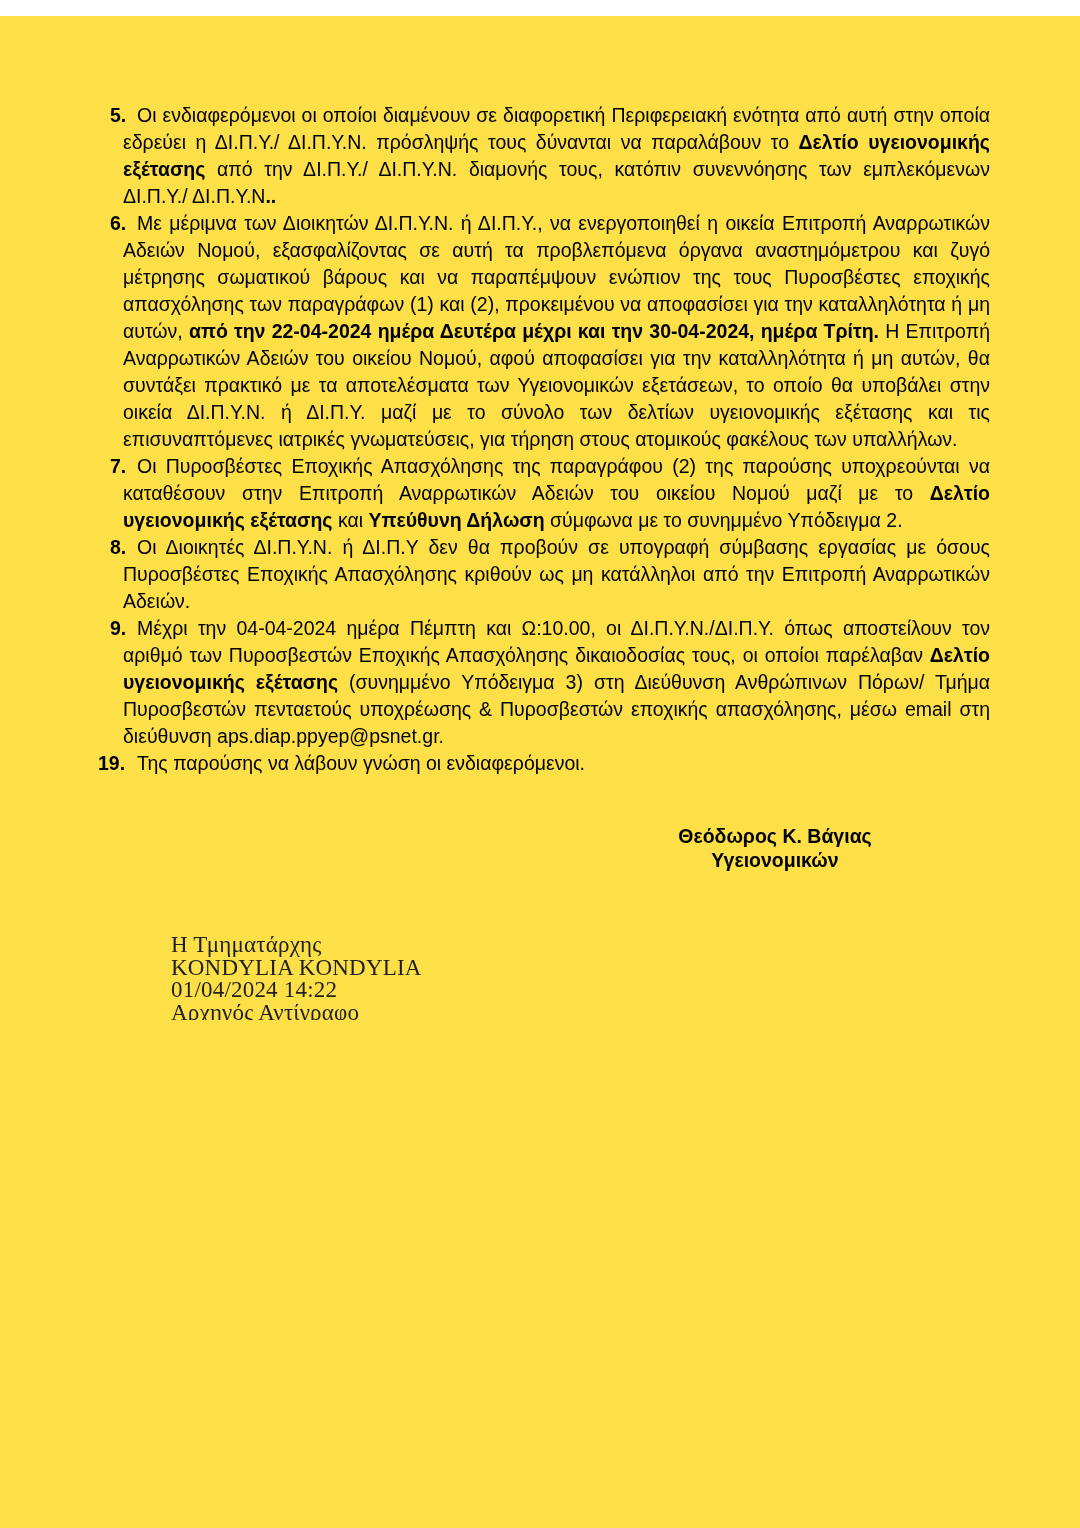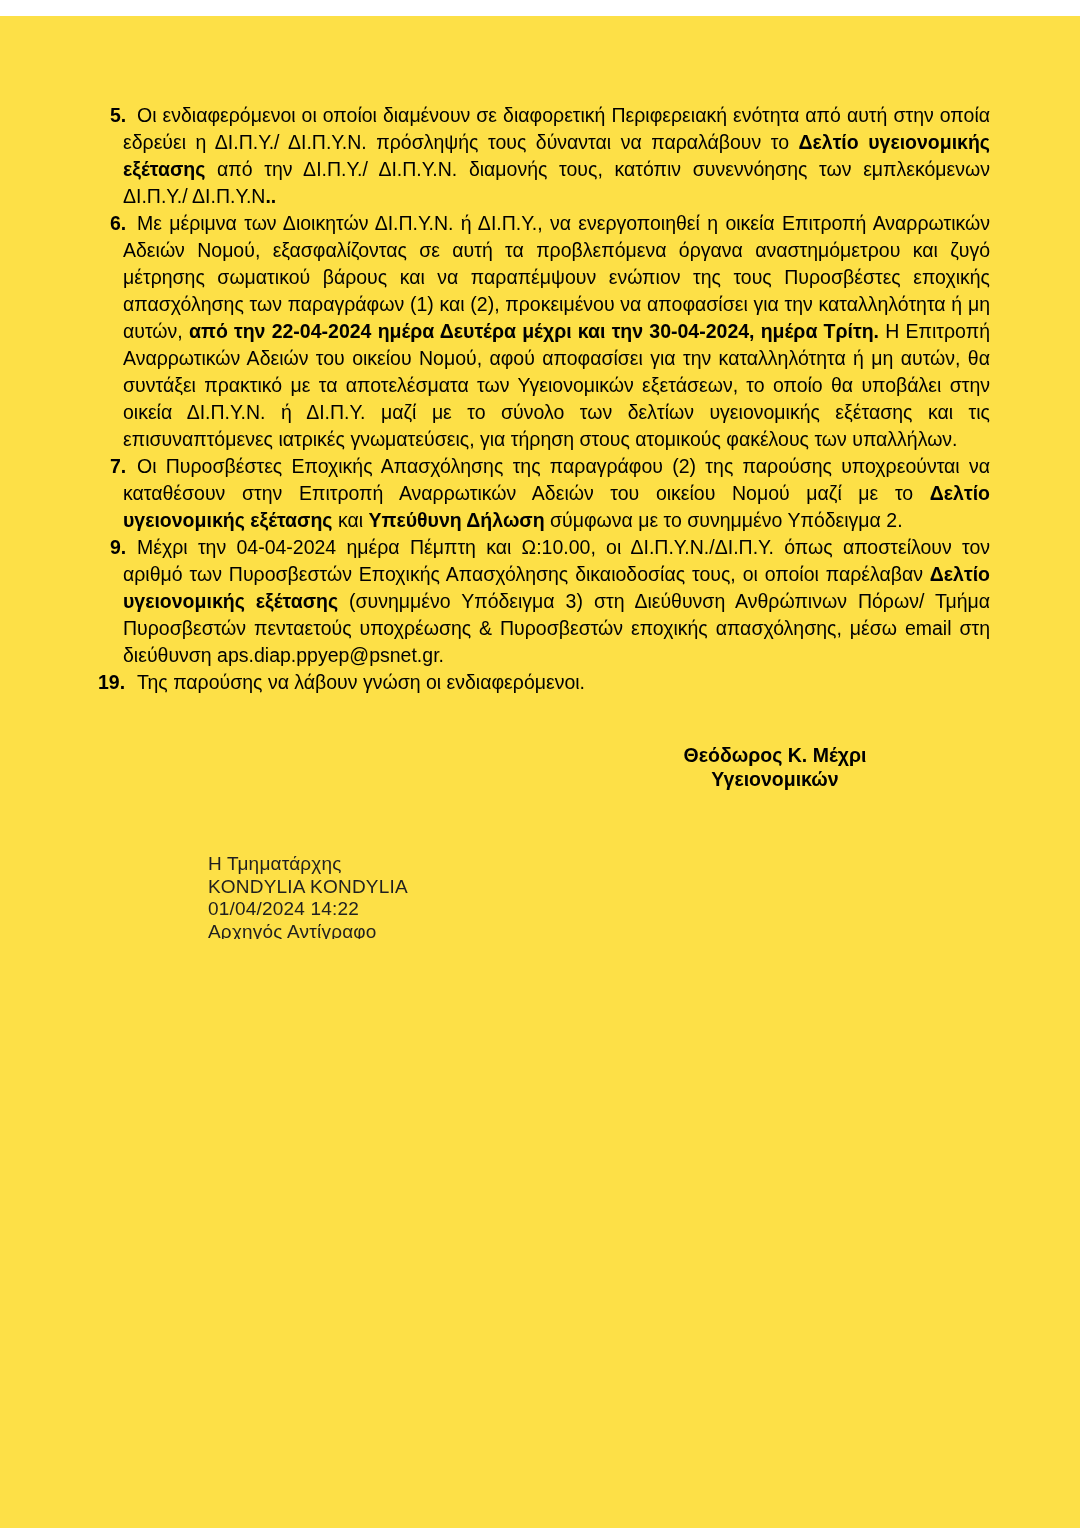--- a/index.html
+++ b/index.html
@@ -55,47 +55,48 @@
     margin-left: 492px;
     width: 320px;
     text-align: center;
     font-weight: bold;
     font-size: 19.5px;
     line-height: 24px;
   }
   
   .stamp {
     margin-top: 62px;
-    margin-left: 85px;
+    margin-left: 48px;
     width: 280px;
     height: 86px;
     overflow: hidden;
-    font-family: Liberation Sans, sans-serif;
-    font-size: 19px;
+    font-family: Liberation Serif, serif;
+    font-size: 23px;
     line-height: 22.5px;
     color: #1f1f1f;
     letter-spacing: 0.2px;
   }
 </style>
 </head>
 <body>
 
 <div class="page">
   <div class="content">
 
     <div id="list">
         <div class="item"><span class="num">5.</span><span class="body"><span>Οι ενδιαφερόμενοι οι οποίοι διαμένουν σε διαφορετική Περιφερειακή ενότητα από αυτή στην οποία εδρεύει η ΔΙ.Π.Υ./ ΔΙ.Π.Υ.Ν. πρόσληψής τους δύνανται να παραλάβουν το </span><span class="b">Δελτίο υγειονομικής εξέτασης</span><span> από την ΔΙ.Π.Υ./ ΔΙ.Π.Υ.Ν. διαμονής τους, κατόπιν συνεννόησης των εμπλεκόμενων ΔΙ.Π.Υ./ ΔΙ.Π.Υ.Ν</span><span class="b">..</span></span></div>
         <div class="item"><span class="num">6.</span><span class="body"><span>Με μέριμνα των Διοικητών ΔΙ.Π.Υ.Ν. ή ΔΙ.Π.Υ., να ενεργοποιηθεί η οικεία Επιτροπή Αναρρωτικών Αδειών Νομού, εξασφαλίζοντας σε αυτή τα προβλεπόμενα όργανα αναστημόμετρου και ζυγό μέτρησης σωματικού βάρους και να παραπέμψουν ενώπιον της τους Πυροσβέστες εποχικής απασχόλησης των παραγράφων (1) και (2), προκειμένου να αποφασίσει για την καταλληλότητα ή μη αυτών, </span><span class="b">από την 22-04-2024 ημέρα Δευτέρα μέχρι και την 30-04-2024, ημέρα Τρίτη.</span><span> Η Επιτροπή Αναρρωτικών Αδειών του οικείου Νομού, αφού αποφασίσει για την καταλληλότητα ή μη αυτών, θα συντάξει πρακτικό με τα αποτελέσματα των Υγειονομικών εξετάσεων, το οποίο θα υποβάλει στην οικεία ΔΙ.Π.Υ.Ν. ή ΔΙ.Π.Υ. μαζί με το σύνολο των δελτίων υγειονομικής εξέτασης και τις επισυναπτόμενες ιατρικές γνωματεύσεις, για τήρηση στους ατομικούς φακέλους των υπαλλήλων.</span></span></div>
         <div class="item"><span class="num">7.</span><span class="body"><span>Οι Πυροσβέστες Εποχικής Απασχόλησης της παραγράφου (2) της παρούσης υποχρεούνται να καταθέσουν στην Επιτροπή Αναρρωτικών Αδειών του οικείου Νομού μαζί με το </span><span class="b">Δελτίο υγειονομικής εξέτασης</span><span> και </span><span class="b">Υπεύθυνη Δήλωση</span><span> σύμφωνα με το συνημμένο Υπόδειγμα 2.</span></span></div>
+        <div class="item"><span class="num">8.</span><span class="body"><span>Οι Διοικητές ΔΙ.Π.Υ.Ν. ή ΔΙ.Π.Υ δεν θα προβούν σε υπογραφή σύμβασης εργασίας με όσους Πυροσβέστες Εποχικής Απασχόλησης κριθούν ως μη κατάλληλοι από την Επιτροπή Αναρρωτικών Αδειών.</span></span></div>
         <div class="item"><span class="num">9.</span><span class="body"><span>Μέχρι την 04-04-2024 ημέρα Πέμπτη και Ω:10.00, οι ΔΙ.Π.Υ.Ν./ΔΙ.Π.Υ. όπως αποστείλουν τον αριθμό των Πυροσβεστών Εποχικής Απασχόλησης δικαιοδοσίας τους, οι οποίοι παρέλαβαν </span><span class="b">Δελτίο υγειονομικής εξέτασης</span><span> (συνημμένο Υπόδειγμα 3) στη Διεύθυνση Ανθρώπινων Πόρων/ Τμήμα Πυροσβεστών πενταετούς υποχρέωσης &amp; Πυροσβεστών εποχικής απασχόλησης, μέσω email στη διεύθυνση aps.diap.ppyep@psnet.gr.</span></span></div>
         <div class="item item10"><span class="num">19.</span><span class="body"><span>Της παρούσης να λάβουν γνώση οι ενδιαφερόμενοι.</span></span></div>
       </div>
 
     <div class="signature">
-      <div>Θεόδωρος Κ. Μέχρι</div>
+      <div>Θεόδωρος Κ. Βάγιας</div>
       <div>Υγειονομικών</div>
     </div>
 
     <div class="stamp">
       <div>Η Τμηματάρχης</div>
       <div>KONDYLIA KONDYLIA</div>
       <div>01/04/2024 14:22</div>
       <div>Αρχηγός Αντίγραφο</div>
     </div>
 

